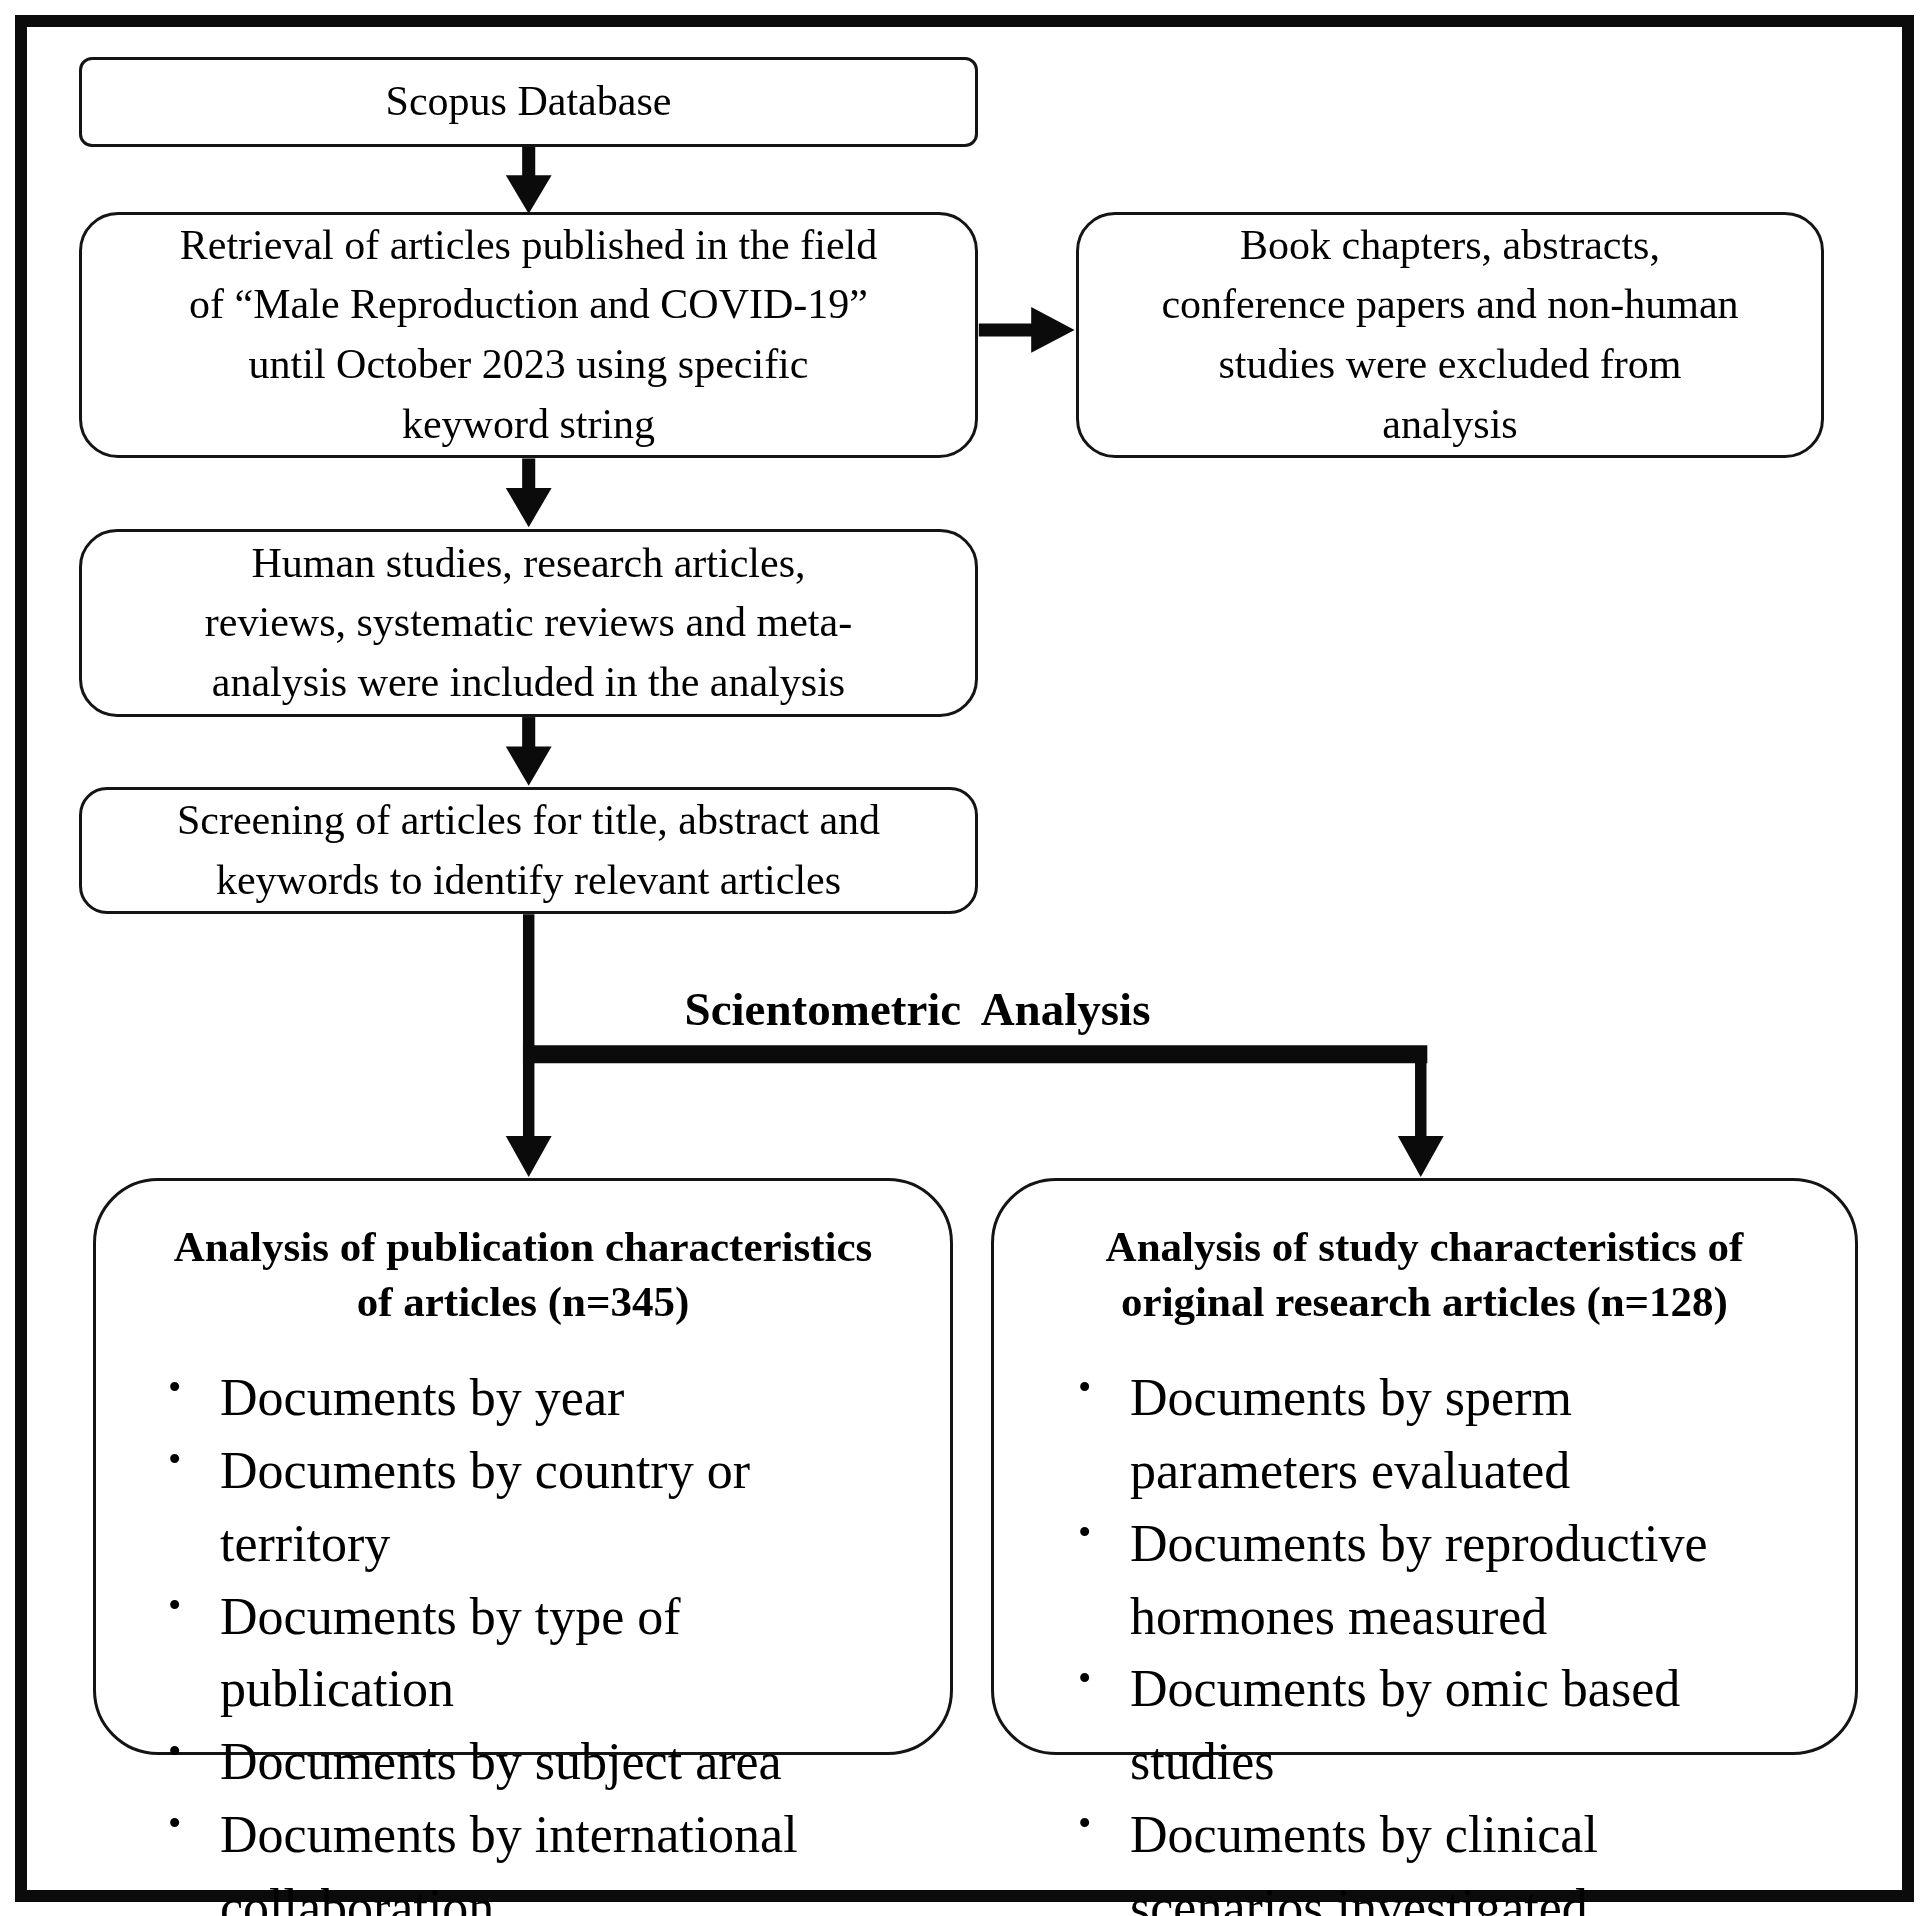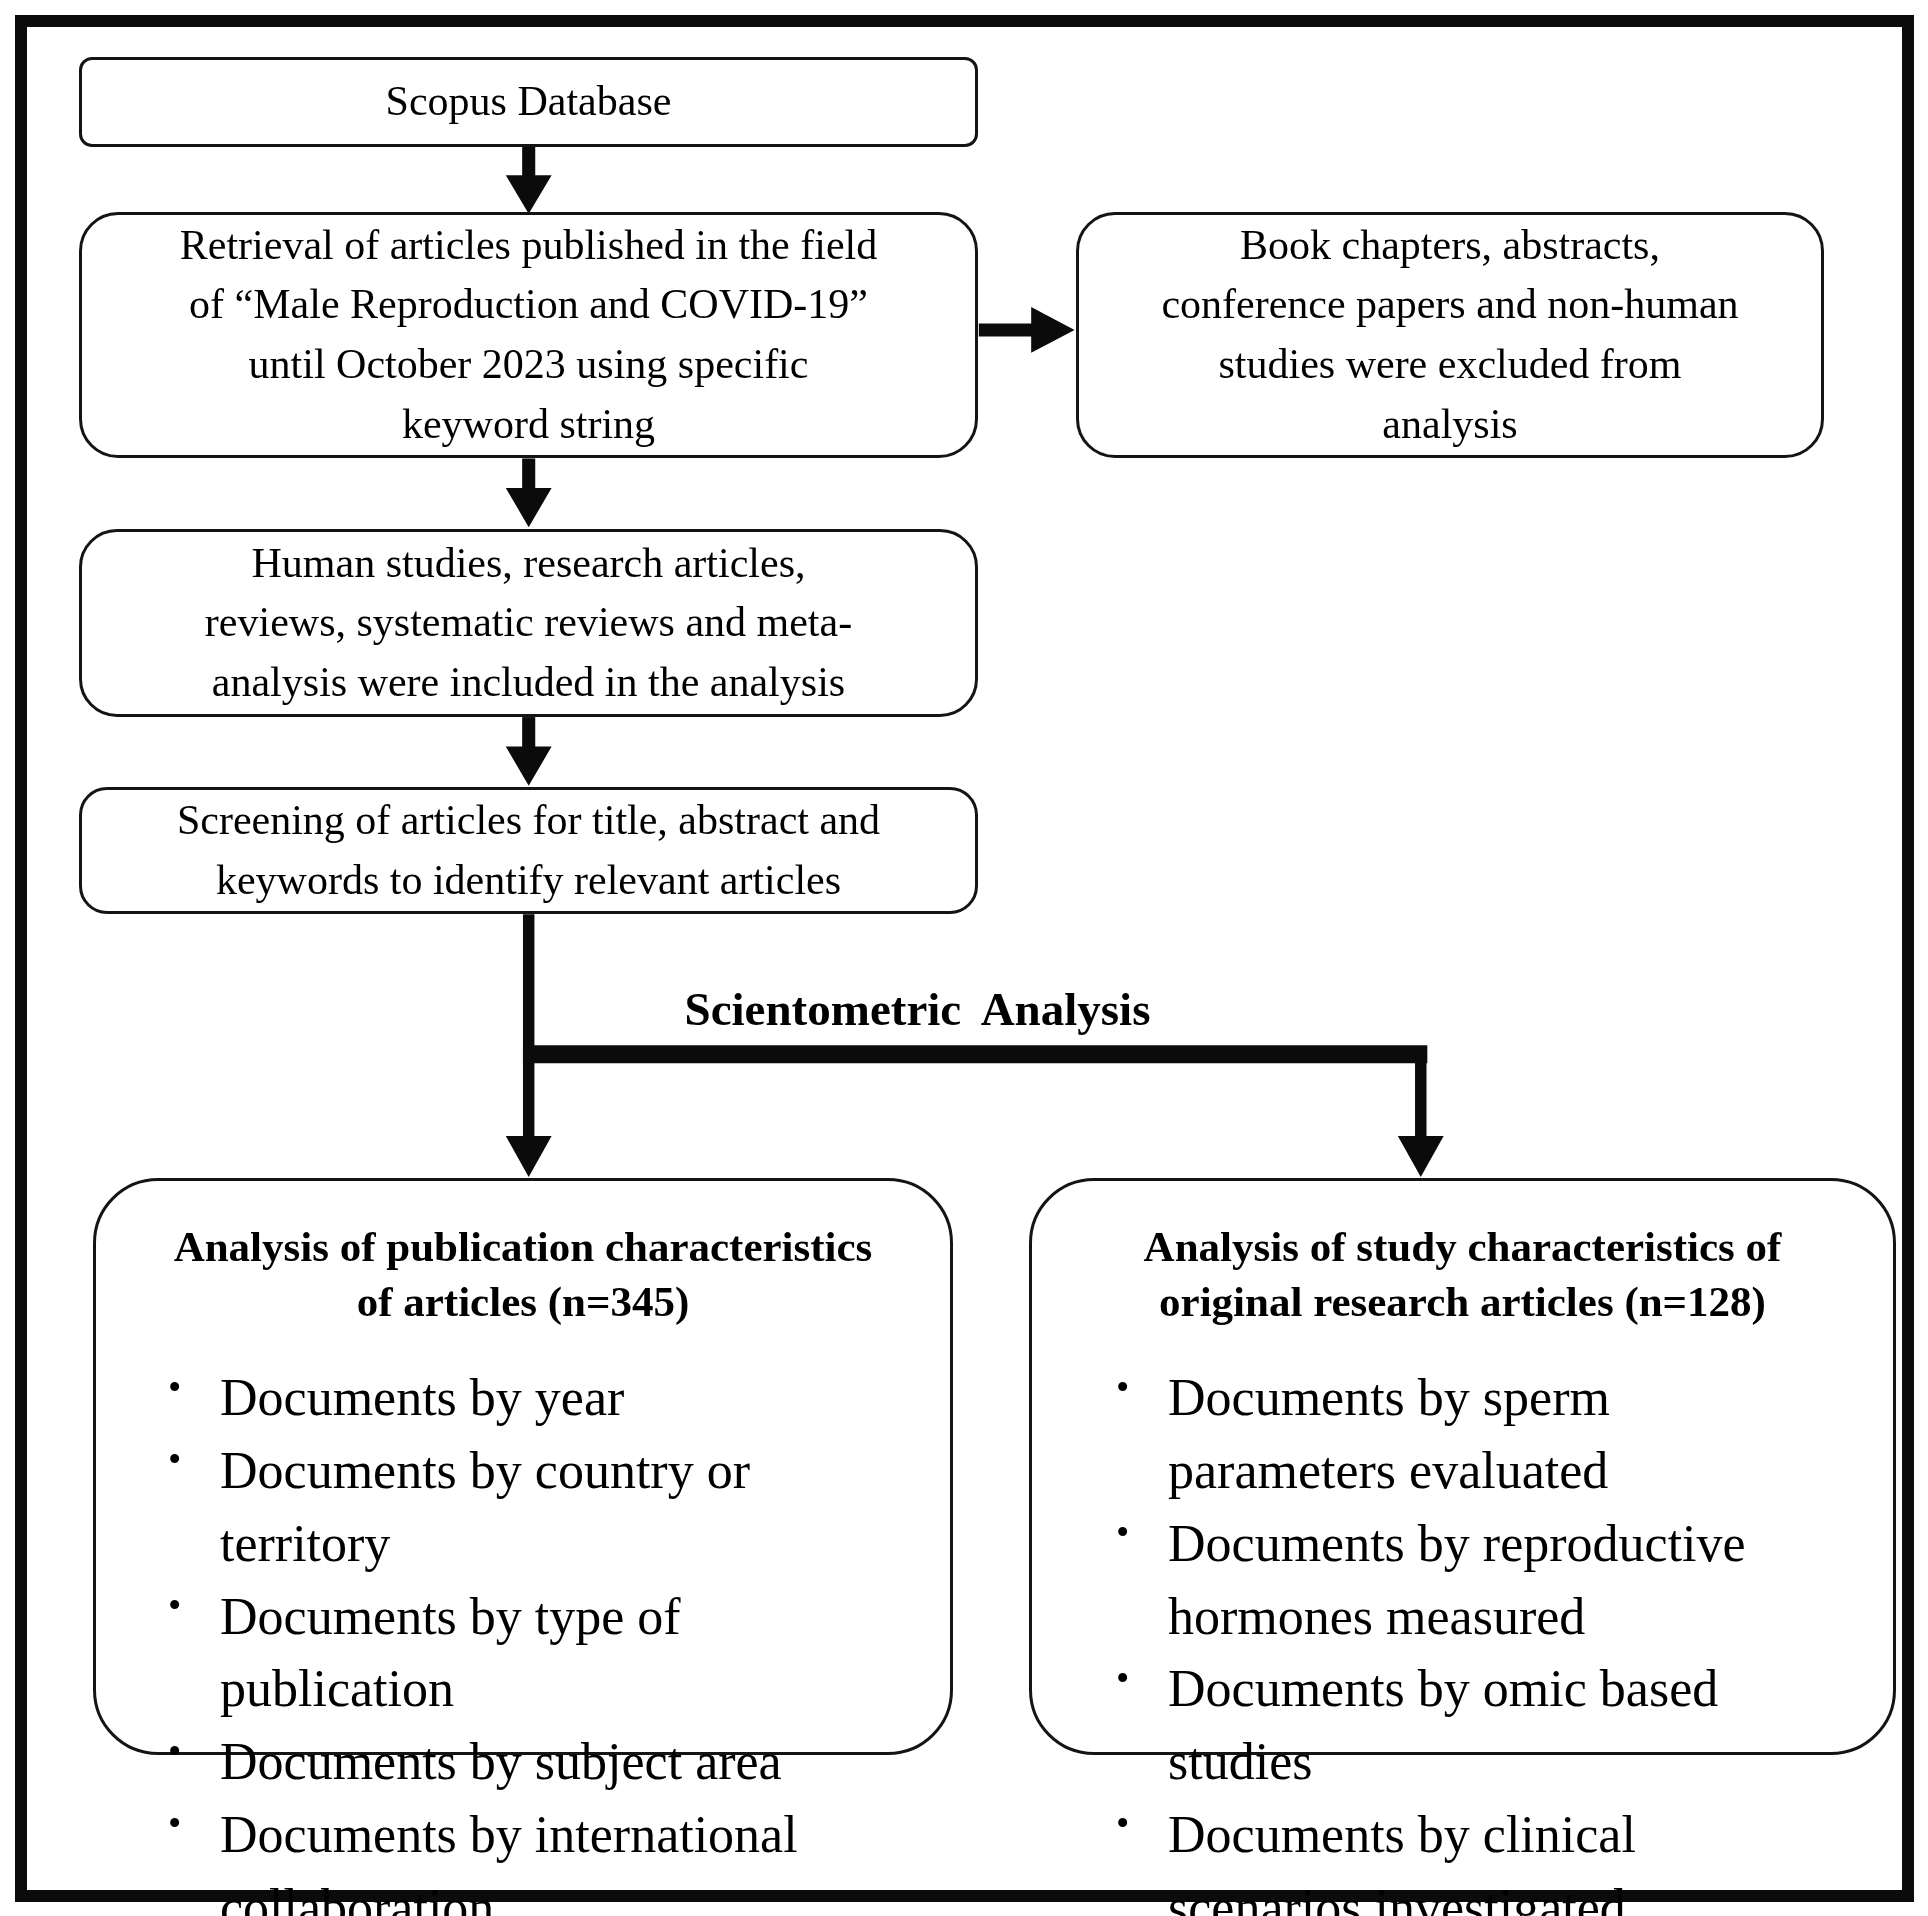--- a/index.html
+++ b/index.html
@@ -23,21 +23,21 @@
   #retrieval{left:79px;  top:212px; width:899px;height:246px;border-radius:39px;padding:0 97px;}
   #excluded {left:1076px;top:212px; width:748px; height:246px;border-radius:39px;padding:0 82px;}
   #included {left:79px;  top:529px; width:899px;height:188px;border-radius:38px;padding:0 98px;}
   #screening{left:79px;  top:787px; width:899px;height:127px;border-radius:28px;padding:0 45px;align-items:center;}
 
   .bigbox{
     position:absolute;box-sizing:border-box;border:3.3px solid #141414;background:#fff;
     border-radius:65px;padding:39px 33px 2px;
   }
   #pub  {left:93px; top:1178px;width:860px;height:577px;}
-  #study{left:991px;top:1178px;width:867px;height:577px;margin-left:38px;}
+  #study{left:991px;top:1178px;width:867px;height:577px;}
   .bigtitle{font-weight:bold;font-size:43px;line-height:1.27;text-align:center;margin:0 auto;}
   #pub .bigtitle{max-width:736px;}
   #study .bigtitle{max-width:769px;}
   ul.bullets{list-style:none;margin:33px 0 0;padding:0 0 0 34px;}
   #study ul.bullets{padding-left:46px;}
   ul.bullets li{position:relative;padding-left:57px;font-size:52px;line-height:1.4;}
   ul.bullets li::before{content:"\2022";position:absolute;left:4.9px;top:-1.6px;font-size:38px;}
   #pub li{max-width:671px;}
   #study li{max-width:606px;}
 

